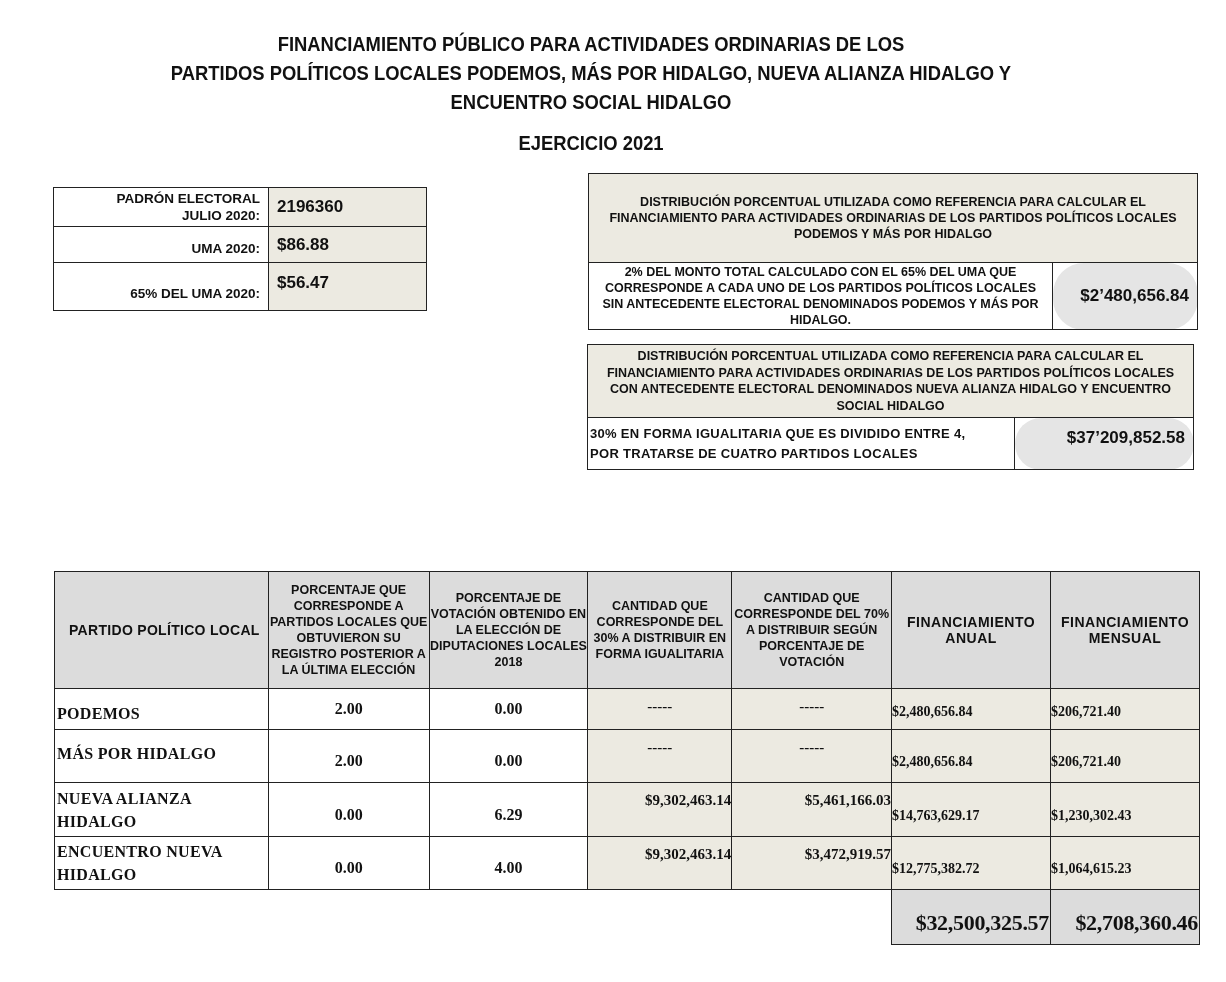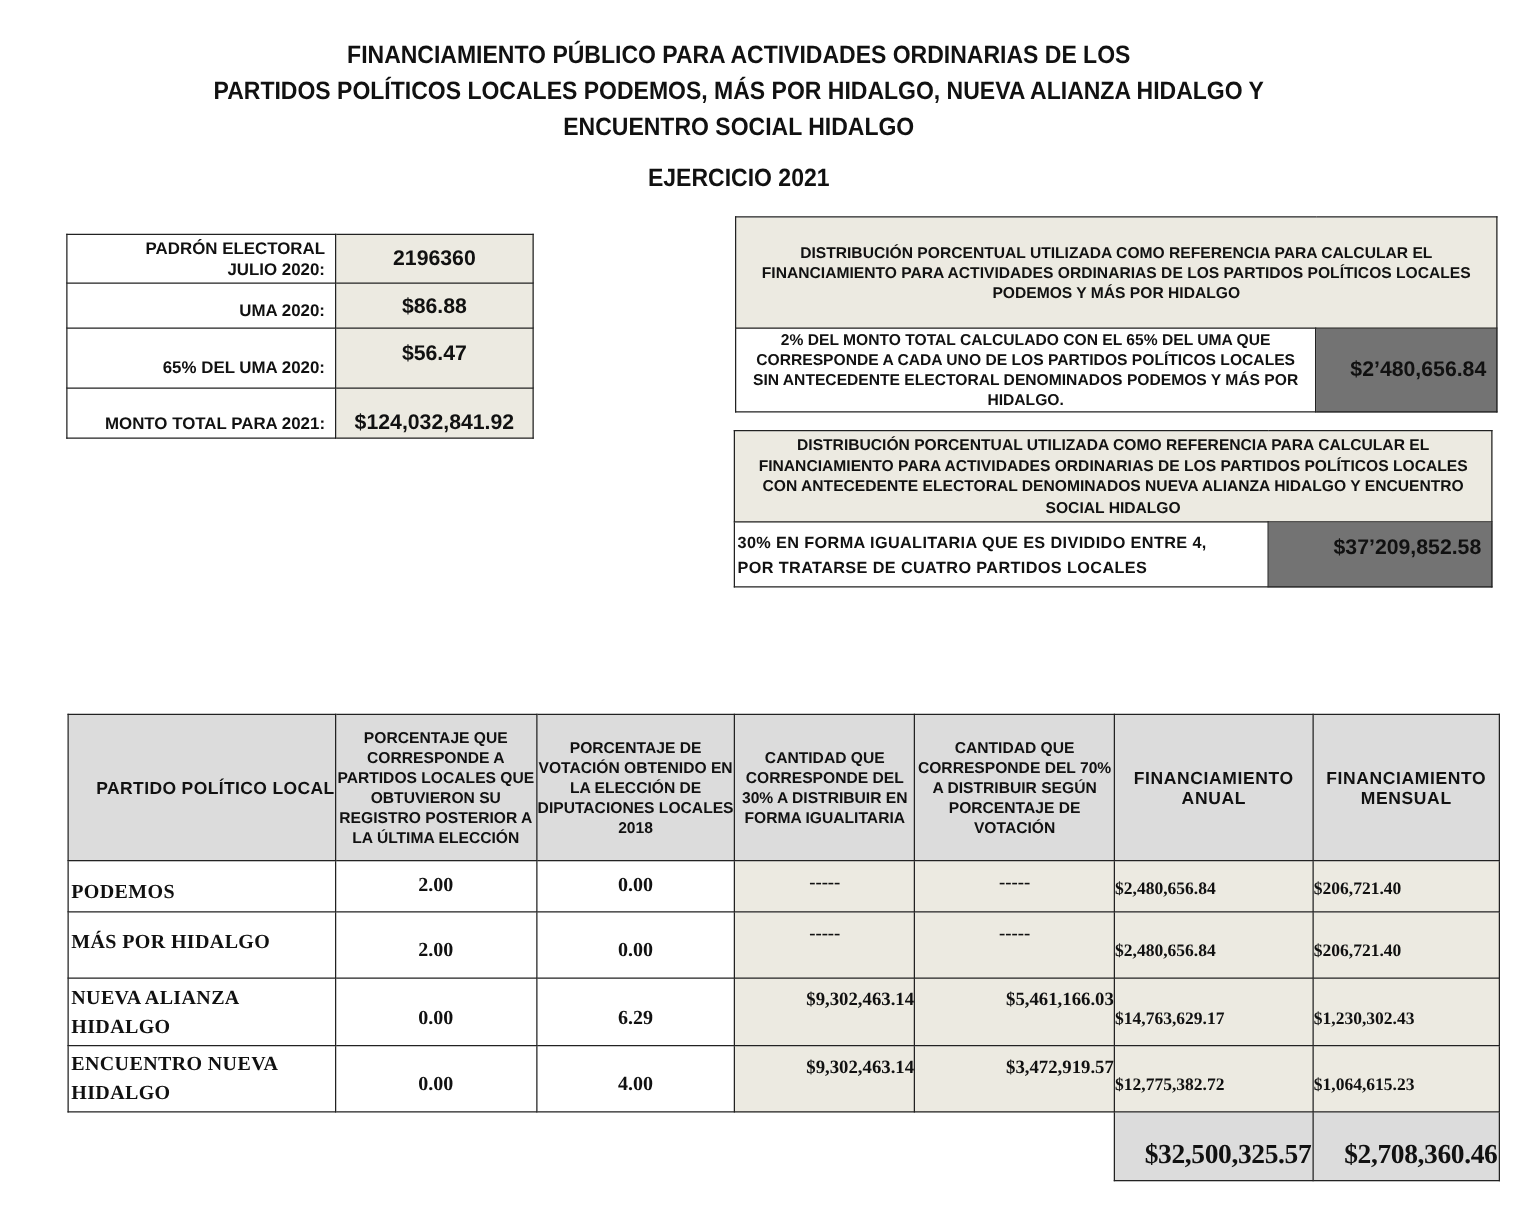--- a/index.html
+++ b/index.html
@@ -7,44 +7,44 @@
   body { position: relative; font-family: "Liberation Sans", sans-serif; color: #111; overflow: hidden; }
 
   .title { position: absolute; left: 0; width: 1182px; top: 30px; text-align: center; font-weight: bold; font-size: 20px; line-height: 29px; transform: scaleX(0.92); transform-origin: center; }
   .title div { white-space: nowrap; }
   .subtitle { position: absolute; left: 0; width: 1182px; top: 132px; text-align: center; font-weight: bold; font-size: 20px; transform: scaleX(0.92); }
 
   table { border-collapse: collapse; position: absolute; }
   td, th { border: 1.5px solid #222; }
 
   .cream { background: #ECEAE1; }
-  .gray { background: #737373; }
+  .gray { background: #e5e5e5; border-radius: 31px; }
 
   
   #summary { left: 53px; top: 187px; width: 374px; }
   #summary td { font-weight: bold; }
   #summary td.lbl { text-align: right; font-size: 13.5px; padding: 2px 8px 2px 4px; width: 215px; vertical-align: bottom; line-height: 17px; }
-  #summary td.val { text-align: center; font-size: 17px; padding: 2px 8px; vertical-align: middle; margin-left: 12px; }
+  #summary td.val { text-align: left; font-size: 17px; padding: 2px 8px; vertical-align: middle; margin-left: 12px; }
 
   
   #dist1 { left: 588px; top: 173px; width: 610px; }
   #dist1 th { font-size: 12.5px; font-weight: bold; padding: 6px 8px; line-height: 16px; height: 89px; text-align: center; }
   #dist1 td.desc { font-size: 12.5px; font-weight: bold; text-align: center; line-height: 16px; padding: 1px 6px; height: 65px; width: 464px; }
   #dist1 td.val { font-size: 17px; font-weight: bold; text-align: right; padding: 4px 8px; }
 
   
   #dist2 { left: 587px; top: 344px; width: 607px; }
   #dist2 th { font-size: 12.5px; font-weight: bold; padding: 3px 8px; line-height: 16.5px; height: 73px; text-align: center; }
   #dist2 td.desc { font-size: 13px; text-align: left; line-height: 20px; padding: 2px 2px; height: 52px; width: 427px; letter-spacing: 0.3px; font-weight: bold; }
   #dist2 td.val { font-size: 17px; font-weight: bold; text-align: right; padding: 4px 8px; vertical-align: top; padding-top: 12px; }
 
   
   #main { left: 54px; top: 571px; width: 1146px; }
   #main th { font-weight: bold; text-align: center; vertical-align: middle; background: #DCDCDC; line-height: 16px; }
-  #main th.c0 { width: 214px; font-size: 14px; text-align: right; padding-left: 6px; letter-spacing: 0.3px; }
+  #main th.c0 { width: 214px; font-size: 14px; text-align: center; padding-left: 6px; letter-spacing: 0.3px; }
   #main th.c1 { width: 161px; font-size: 12.5px; }
   #main th.c2 { width: 159px; font-size: 12.5px; }
   #main th.c3 { width: 144px; font-size: 12.5px; }
   #main th.c4 { width: 160px; font-size: 12.5px; }
   #main th.c5 { width: 159px; font-size: 14px; letter-spacing: 0.5px; }
   #main th.c6 { width: 149px; font-size: 14px; letter-spacing: 0.5px; }
   #main thead tr { height: 117px; }
   #main td { font-weight: bold; font-family: Liberation Serif, serif; }
   #main td.name { font-size: 16px; text-align: left; padding-left: 2px; line-height: 23px; letter-spacing: 0.3px; }
   #main td.num { font-size: 16px; text-align: center; padding-top: 10px; }
@@ -74,24 +74,20 @@
     <td class="lbl"><span>PADRÓN ELECTORAL</span><br><span>JULIO 2020:</span></td>
     <td class="val cream">2196360</td>
   </tr>
   <tr style="height:36px">
     <td class="lbl" style="padding-bottom:5px">UMA 2020:</td>
     <td class="val cream">$86.88</td>
   </tr>
   <tr style="height:48px">
     <td class="lbl" style="padding-bottom:8px">65% DEL UMA 2020:</td>
     <td class="val cream" style="vertical-align:top;padding-top:10px">$56.47</td>
-  </tr>
-  <tr style="height:40px">
-    <td class="lbl" style="padding-bottom:3px">MONTO TOTAL PARA 2021:</td>
-    <td class="val cream" style="vertical-align:bottom;padding-bottom:2px">$124,032,841.92</td>
   </tr>
 </tbody>
   </table>
 
 <table id="dist1">
   <tbody>
       <tr>
     <th colspan="2" class="cream">DISTRIBUCIÓN PORCENTUAL UTILIZADA COMO REFERENCIA PARA CALCULAR EL FINANCIAMIENTO PARA ACTIVIDADES ORDINARIAS DE LOS PARTIDOS POLÍTICOS LOCALES PODEMOS Y MÁS POR HIDALGO</th>
   </tr>
   <tr>

